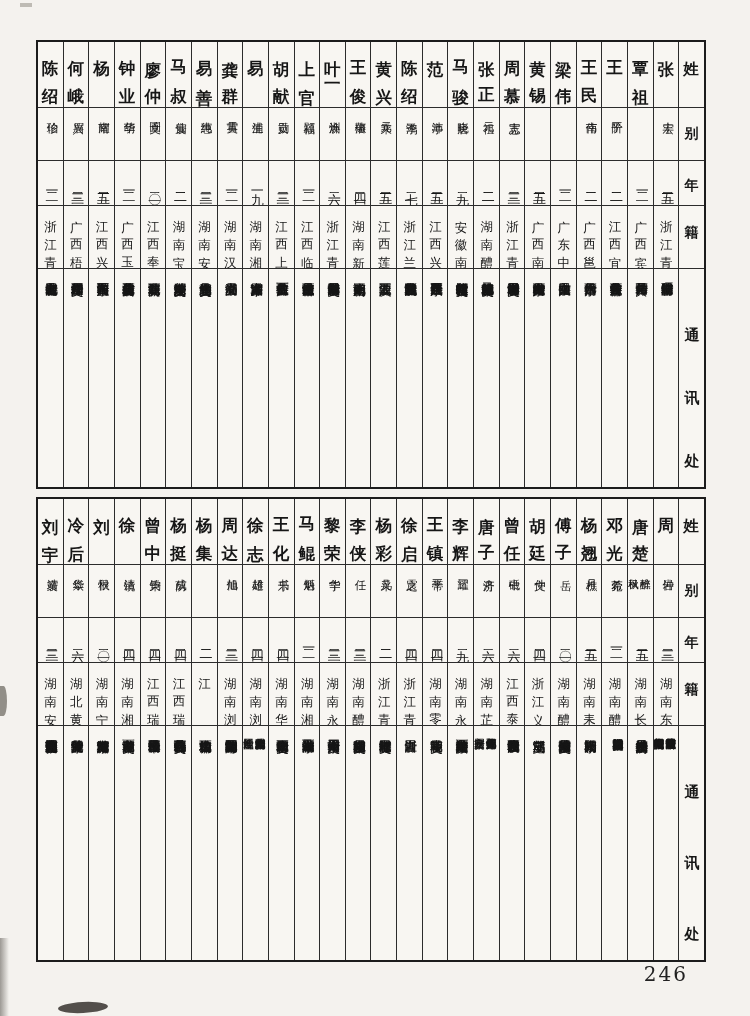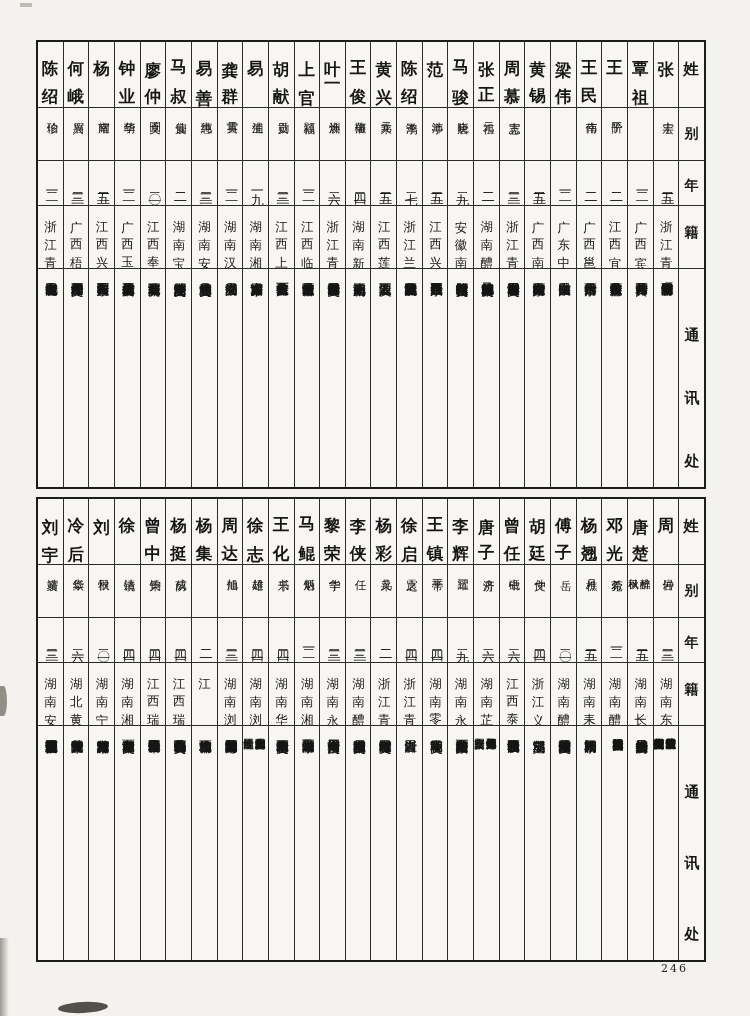--- a/index.html
+++ b/index.html
@@ -48,21 +48,21 @@
   .header-col .cell.name{font-size:15.5px;padding:7px 5px 7px 1px;}
   .header-col .cell.hao{font-size:14px;text-align:justify;text-align-last:justify;padding:7px 5px 7px 1px;}
   .header-col .cell.age{font-size:14px;text-align:justify;text-align-last:justify;padding:6px 5px 6px 1px;}
   .header-col .cell.native{font-size:14px;padding:8px 5px 8px 1px;}
   .header-col .cell.addr{
     font-size:15px;text-align:justify;text-align-last:justify;
     padding:46px 5px 46px 1px;
   }
   .page-number{
     position:absolute;right:62px;top:962px;
-    font-family:"DejaVu Serif",serif;font-size:11px;letter-spacing:2px;color:#222;
+    font-family:"DejaVu Serif",serif;font-size:20px;letter-spacing:2px;color:#222;
   }
   
   .artifact{position:absolute;pointer-events:none;}
   .a1{left:0;top:686px;width:7px;height:30px;background:#716d66;border-radius:0 60% 60% 0;opacity:.75;}
   .a2{left:0;top:938px;width:9px;height:78px;background:linear-gradient(to right,#55514b,rgba(85,81,75,0));opacity:.55;}
   .a3{left:58px;top:1002px;width:50px;height:11px;background:#36332e;border-radius:50%;transform:rotate(-3deg);opacity:.85;}
   .a4{left:20px;top:3px;width:12px;height:4px;background:#9a968e;opacity:.6;}
 </style>
 </head>
 <body>

